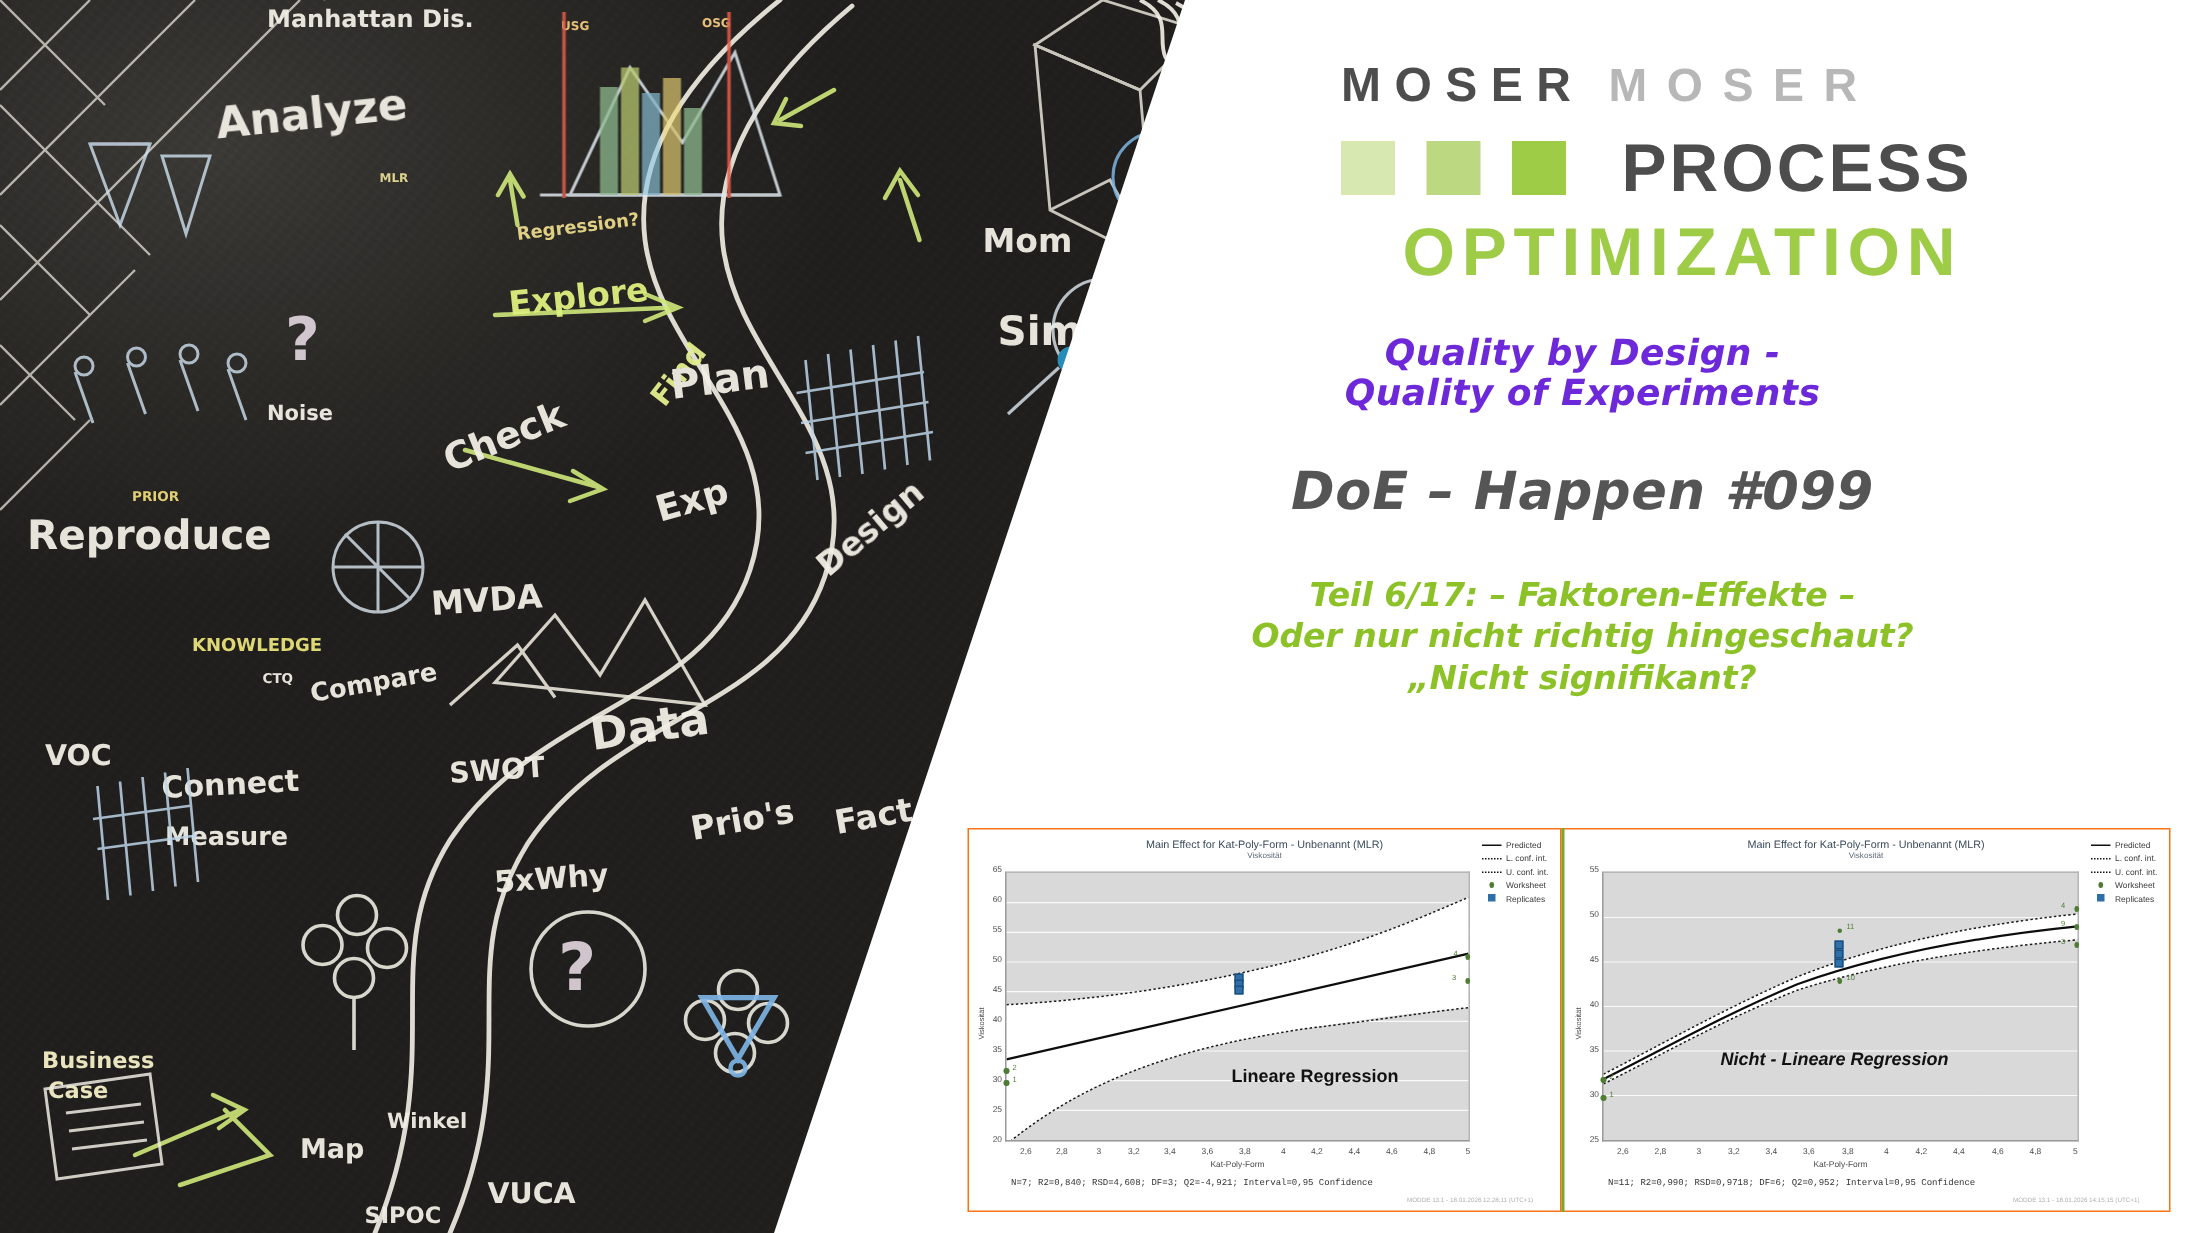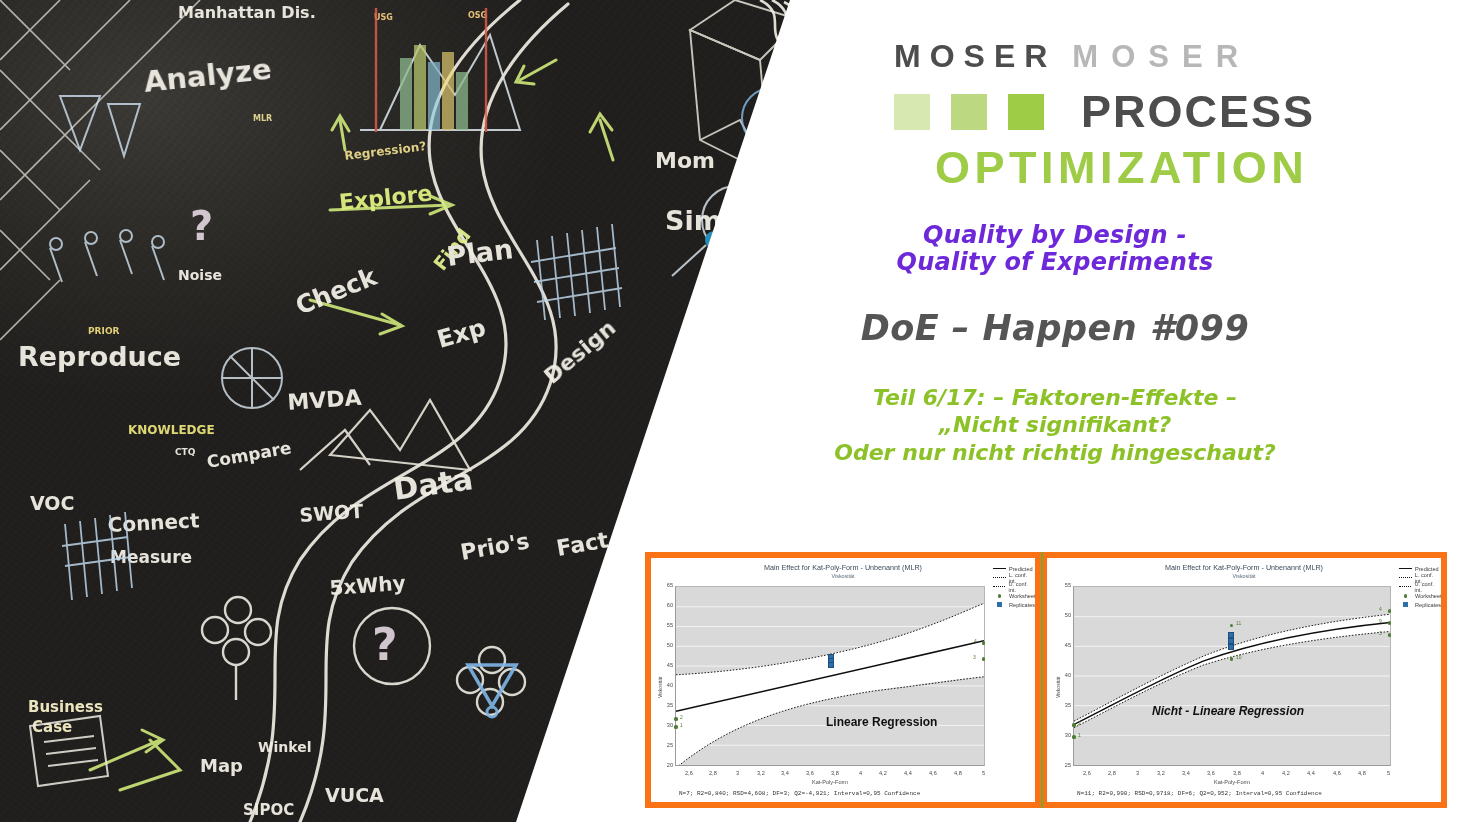--- a/index.html
+++ b/index.html
@@ -97,21 +97,21 @@
   }
 
   
   #charts {
     position: absolute; left: 5px; top: 552px;
     width: 814px; height: 256px;
     display: flex;
   }
   .chart-card {
     position: relative; background: #ffffff;
-    border: 6px solid #f97316;
+    border: 1px solid #f97316;
     height: 256px; overflow: hidden;
   }
   .chart-card.left  { width: 396px; }
   .chart-card.right { width: 406px; margin-left: 0; }
   #green-divider {
     position: absolute; left: 396px; top: 0; width: 2px; height: 256px;
     background: #76a832; z-index: 5;
   }
   .ch-title {
     position: absolute; left: 0; right: 0; top: 5px;
@@ -337,22 +337,22 @@
       <div class="logo-row3">
         <span class="logo-opt">OPTIMIZATION</span>
       </div>
     </div>
 
     <div id="titles">
       <div class="t-main">Quality by Design -</div>
       <div class="t-main">Quality of Experiments</div>
       <div class="t-sub">DoE – Happen #099</div>
       <div class="t-green">Teil 6/17: – Faktoren-Effekte –</div>
+      <div class="t-green" style="margin-top:0">Oder nur nicht richtig hingeschaut?</div>
       <div class="t-green" style="margin-top:0">„Nicht signifikant?</div>
-      <div class="t-green" style="margin-top:0">Oder nur nicht richtig hingeschaut?</div>
     </div>
 
     <div id="charts">
 
       <div class="chart-card left">
         <div class="ch-title">Main Effect for Kat-Poly-Form - Unbenannt (MLR)</div>
         <div class="ch-subtitle">Viskosität</div>
 
         <div class="plot-area" style="left:24px; top:28px; width:310px; height:180px;">
 

